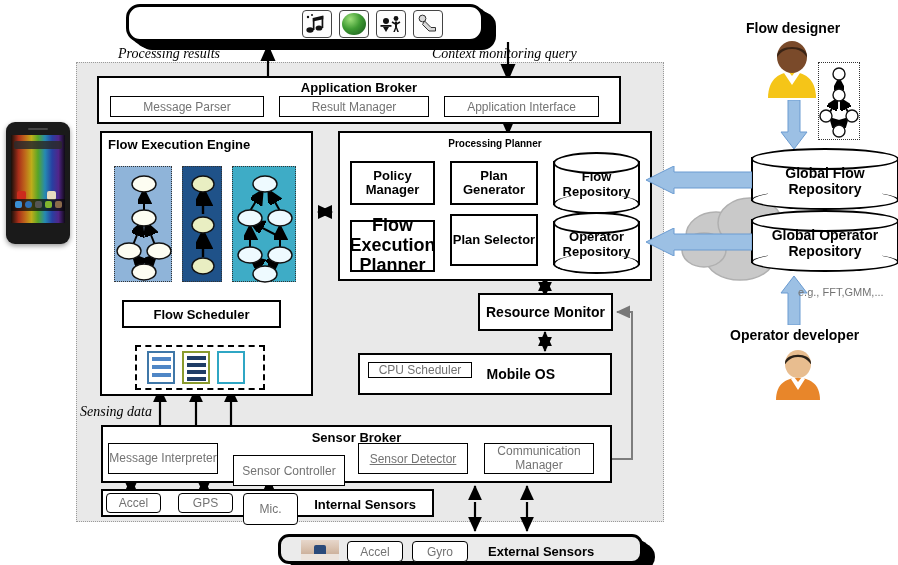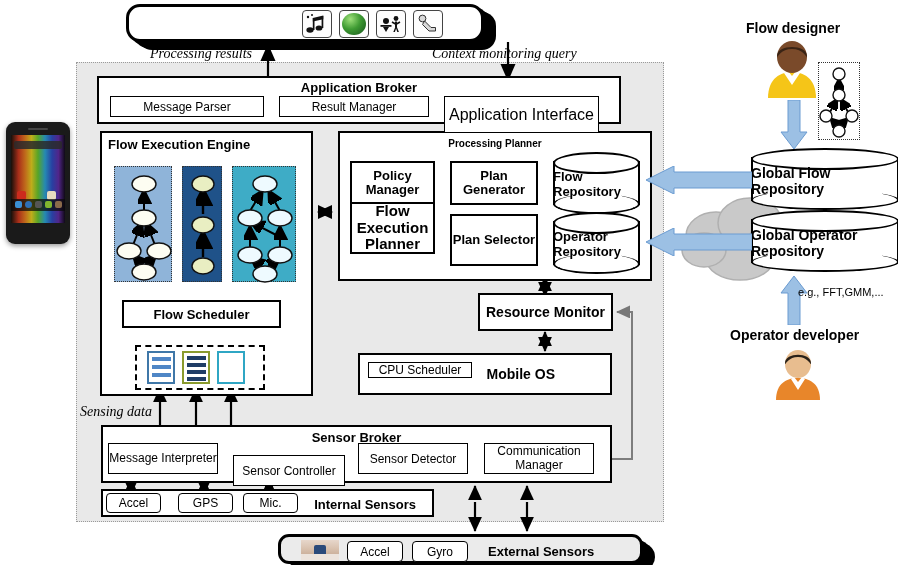--- a/index.html
+++ b/index.html
@@ -5,21 +5,21 @@
   html,body{margin:0;padding:0;background:#fff;}
   body{width:898px;height:565px;position:relative;overflow:hidden;
        font-family:"Liberation Sans",sans-serif;}
   .abs{position:absolute;box-sizing:border-box;}
   .ctr{display:flex;align-items:center;justify-content:center;text-align:center;}
 
   
   .box{background:#fff;border:2px solid #000;}
   .thin{border-width:1.5px;}
   .lbl{font-weight:bold;color:#000;}
-  .lbl-reg{color:#000000;font-weight:normal;}
+  .lbl-reg{color:#737373;font-weight:normal;}
   .ital{font-family:"Liberation Serif",serif;font-style:italic;color:#000;}
 
   
   #platform{left:76px;top:62px;width:588px;height:460px;background:#e9e9e9;
             border:1.5px dotted #9a9a9a;}
 
   
   .appbar-shadow{background:#000;border-radius:14px;}
   #appbar{left:126px;top:4px;width:358px;height:38px;background:#fff;
           border:3px solid #000;border-radius:14px;z-index:6;}
@@ -32,21 +32,21 @@
 
   
   .cyl{position:absolute;}
   .cyl .body{position:absolute;left:0;right:0;top:9px;bottom:9px;background:#fff;
              border-left:2px solid #000;border-right:2px solid #000;}
   .cyl .top{position:absolute;left:0;right:0;top:0;height:18px;background:#fff;
             border:2px solid #000;border-radius:50%;}
   .cyl .bot{position:absolute;left:0;right:0;bottom:0;height:18px;background:#fff;
             border:2px solid #000;border-radius:50%;border-top:none;}
   .cyl .txt{position:absolute;left:0;right:0;top:50%;transform:translateY(-45%);
-            z-index:3;line-height:1.15;}
+            text-align:center;z-index:3;line-height:1.15;}
   svg.ov{position:absolute;left:0;top:0;width:898px;height:565px;pointer-events:none;}
 
   
   .small{font-size:11px;}
 </style>
 </head>
 <body>
 
 <div class="abs" id="platform"></div>
 
@@ -92,30 +92,30 @@
   <div class="abs appicon" style="left:284px;top:3px;">
     <svg width="24" height="22" viewBox="0 0 24 22">
       <g fill="#d8d8d8" stroke="#333" stroke-width="1">
         <circle cx="6.5" cy="5.5" r="3.4"></circle>
         <path d="M8.6 8 L15 14.5 L19.5 14.5 L19.5 18 L13 18 L6.5 11.5 Z"></path>
       </g>
     </svg>
   </div>
 </div>
 
-<div class="abs ital" style="left:150px;top:46px;font-size:14px;">Processing results</div>
+<div class="abs ital" style="left:118px;top:46px;font-size:14px;">Processing results</div>
 <div class="abs ital" style="left:432px;top:46px;font-size:14px;">Context monitoring query</div>
 <div class="abs ital" style="left:80px;top:404px;font-size:14px;z-index:7;">Sensing data</div>
 
 <div class="abs box" style="left:97px;top:76px;width:524px;height:48px;z-index:2;">
   <div class="abs lbl" style="left:0;right:0;top:2px;text-align:center;font-size:13px;">Application Broker</div>
 </div>
 <div class="abs box thin ctr lbl-reg" style="left:110px;top:96px;width:154px;height:21px;font-size:12px;z-index:3;">Message Parser</div>
 <div class="abs box thin ctr lbl-reg" style="left:279px;top:96px;width:150px;height:21px;font-size:12px;z-index:3;">Result Manager</div>
-<div class="abs box thin ctr lbl-reg" style="left:444px;top:96px;width:155px;height:37px;font-size:16px;z-index:3;">Application Interface</div>
+<div class="abs box thin ctr lbl-reg" style="left:444px;top:96px;width:155px;height:21px;font-size:12px;z-index:3;">Application Interface</div>
 
 <div class="abs box" style="left:100px;top:131px;width:213px;height:265px;z-index:2;">
   <div class="abs lbl" style="left:6px;top:4px;font-size:13px;">Flow Execution Engine</div>
 </div>
 
 <div class="abs fpanel" style="left:114px;top:166px;width:58px;height:116px;background:#8fb4d9;z-index:3;">
   <svg width="58" height="116" viewBox="0 0 58 116">
     <g stroke="#000" stroke-width="2" fill="none" marker-end="url(#a1)">
       <defs>
           <marker id="a1" markerWidth="7" markerHeight="7" refX="5.5" refY="3" orient="auto">
@@ -198,21 +198,21 @@
   <div class="abs" style="left:3px;top:17px;width:19px;height:4px;background:#1f3d66;"></div>
   <div class="abs" style="left:3px;top:24px;width:19px;height:4px;background:#1f3d66;"></div>
 </div>
 <div class="abs" style="left:217px;top:351px;width:28px;height:33px;background:#fff;border:2.5px solid #2fa6c4;z-index:4;"></div>
 
 <div class="abs box" style="left:338px;top:131px;width:314px;height:150px;z-index:2;">
   <div class="abs lbl" style="left:0;right:0;top:5px;text-align:center;font-size:10px;">Processing Planner</div>
 </div>
 <div class="abs box ctr lbl" style="left:350px;top:161px;width:85px;height:44px;font-size:13px;line-height:1.1;z-index:3;">Policy Manager</div>
 <div class="abs box ctr lbl" style="left:450px;top:161px;width:88px;height:44px;font-size:13px;line-height:1.1;z-index:3;">Plan Generator</div>
-<div class="abs box ctr lbl" style="left:350px;top:202px;width:85px;height:52px;font-size:15px;line-height:1.1;z-index:3;">Flow Execution Planner</div>
+<div class="abs box ctr lbl" style="left:350px;top:220px;width:85px;height:52px;font-size:18px;line-height:1.1;z-index:3;">Flow Execution Planner</div>
 <div class="abs box ctr lbl" style="left:450px;top:214px;width:88px;height:52px;font-size:13px;line-height:1.1;z-index:3;">Plan Selector</div>
 
 <div class="cyl" style="left:553px;top:152px;width:87px;height:62px;z-index:3;">
   <div class="body"></div>
     <div class="bot"></div>
     <div class="top"></div>
   <div class="txt lbl" style="font-size:13px;">
     <div>Flow Repository</div>
   </div>
 </div>
@@ -231,29 +231,29 @@
 <div class="abs box" style="left:358px;top:353px;width:254px;height:42px;z-index:2;">
   <div class="abs lbl" style="right:55px;top:11px;font-size:14px;">Mobile OS</div>
 </div>
 <div class="abs box thin ctr lbl-reg" style="left:368px;top:362px;width:104px;height:16px;font-size:12px;z-index:3;">CPU Scheduler</div>
 
 <div class="abs box" style="left:101px;top:425px;width:511px;height:58px;z-index:2;">
   <div class="abs lbl" style="left:0;right:0;top:3px;text-align:center;font-size:13px;">Sensor Broker</div>
 </div>
 <div class="abs box thin ctr lbl-reg" style="left:108px;top:443px;width:110px;height:31px;font-size:12px;line-height:1.1;z-index:3;">Message Interpreter</div>
 <div class="abs box thin ctr lbl-reg" style="left:233px;top:443px;width:112px;height:31px;font-size:12px;z-index:3;margin-top:12px;">Sensor Controller</div>
-<div class="abs box thin ctr lbl-reg" style="left:358px;top:443px;width:110px;height:31px;font-size:12px;z-index:3;">Sensor Detector</div>
+<div class="abs box thin ctr lbl-reg" style="left:358px;top:443px;width:110px;height:31px;font-size:12px;z-index:3;text-decoration:underline;">Sensor Detector</div>
 <div class="abs box thin ctr lbl-reg" style="left:484px;top:443px;width:110px;height:31px;font-size:12px;line-height:1.1;z-index:3;">Communication Manager</div>
 
 <div class="abs box" style="left:101px;top:489px;width:333px;height:28px;z-index:2;">
   <div class="abs lbl" style="right:16px;top:6px;font-size:13px;">Internal Sensors</div>
 </div>
 <div class="abs box thin ctr lbl-reg" style="left:106px;top:493px;width:55px;height:20px;border-radius:4px;font-size:12px;z-index:3;">Accel</div>
 <div class="abs box thin ctr lbl-reg" style="left:178px;top:493px;width:55px;height:20px;border-radius:4px;font-size:12px;z-index:3;">GPS</div>
-<div class="abs box thin ctr lbl-reg" style="left:243px;top:493px;width:55px;height:20px;border-radius:4px;font-size:12px;z-index:3;">Mic.</div>
+<div class="abs box thin ctr lbl-reg" style="left:243px;top:493px;width:55px;height:32px;border-radius:4px;font-size:12px;z-index:3;">Mic.</div>
 
 <div class="abs appbar-shadow" style="left:290px;top:543px;width:365px;height:28px;z-index:2;"></div>
 <div class="abs appbar-shadow" style="left:286px;top:540px;width:365px;height:28px;z-index:3;"></div>
 <div class="abs" style="left:278px;top:534px;width:365px;height:30px;background:#ebebeb;border:3px solid #000;
             border-radius:11px;z-index:4;">
   <div class="abs" style="left:20px;top:3px;width:38px;height:20px;overflow:hidden;
               background:linear-gradient(180deg,#e7d7cb 0%,#d8c0ad 45%,#bfa08a 100%);">
     <div class="abs" style="left:13px;top:5px;width:12px;height:11px;background:#2b4a7a;border-radius:2px;"></div>
     <div class="abs" style="left:0;top:14px;width:38px;height:6px;background:#ece3dc;"></div>
   </div>

